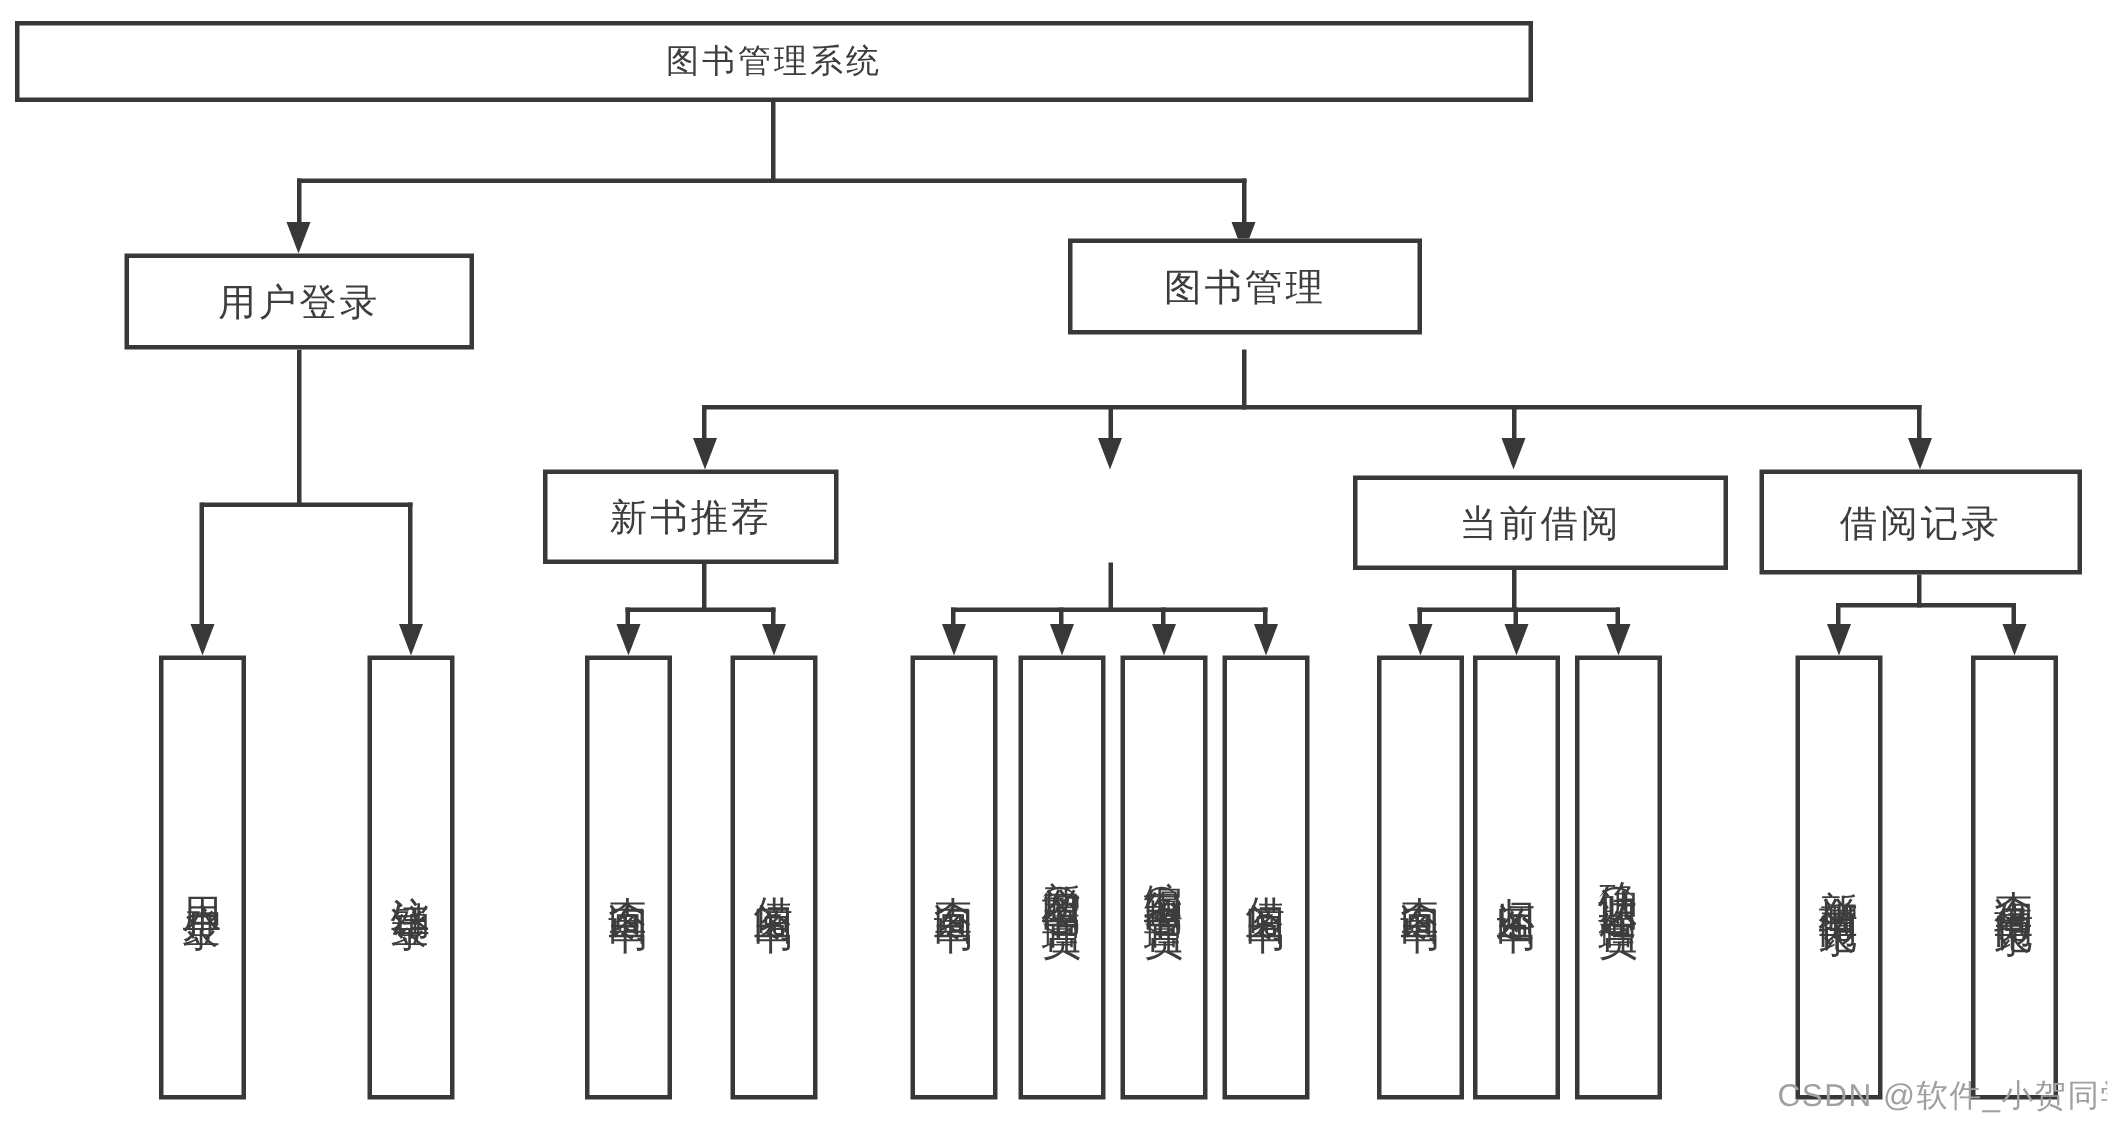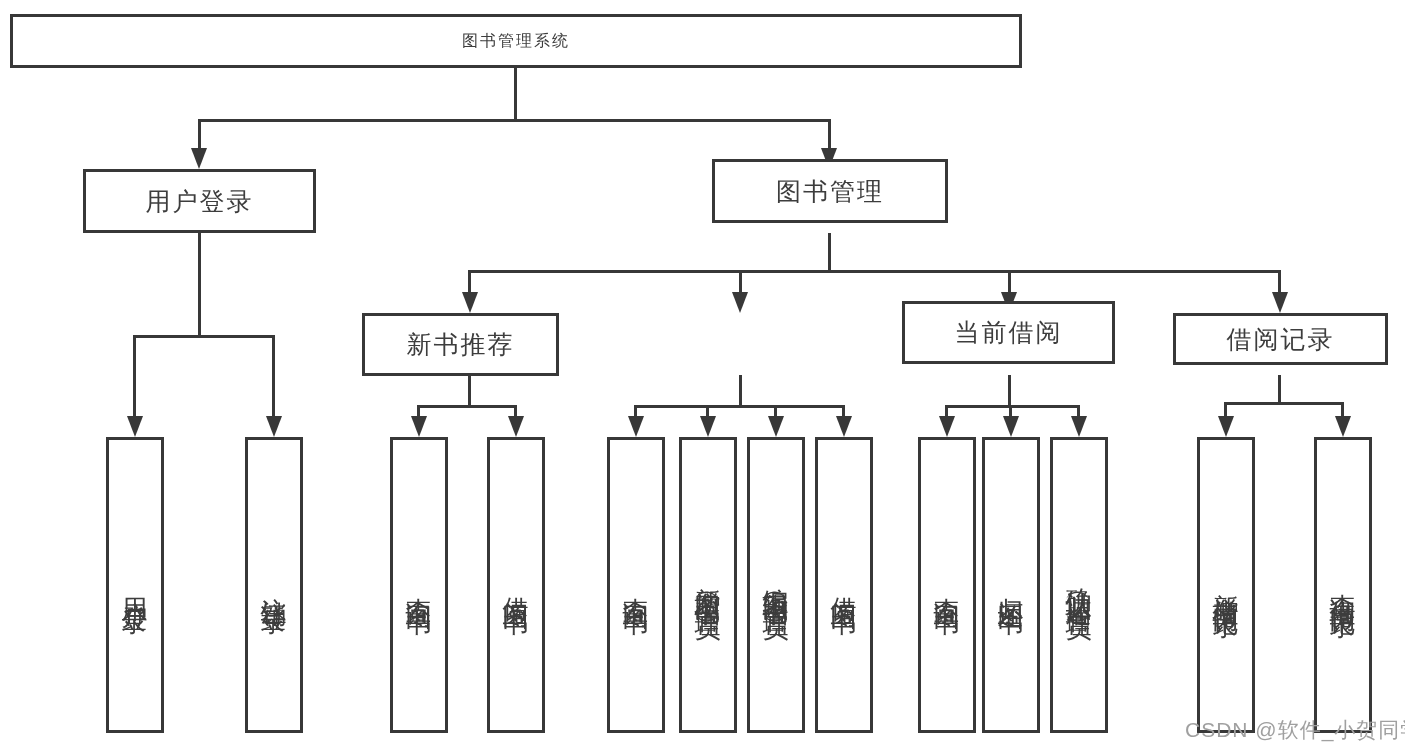--- a/index.html
+++ b/index.html
@@ -19,21 +19,21 @@
     display: flex;
     align-items: center;
     justify-content: center;
     color: #3d3d3d;
   }
   .node.hlabel span {
     font-size: 25px;
     letter-spacing: 2px;
     white-space: nowrap;
   }
-  .node.root span { font-size: 16px; letter-spacing: 2px; }
+  .node.root span { font-size: 22px; letter-spacing: 2px; }
   .node.vlabel span {
     writing-mode: vertical-rl;
     text-orientation: mixed;
     font-size: 26px;
     letter-spacing: 4px;
     line-height: 1;
   }
   .vl { position: absolute; width: 3px; background: #383838; }
   .hl { position: absolute; height: 3px; background: #383838; }
   .ah {
@@ -129,25 +129,25 @@
 
   <div class="node hlabel" style="left:712px; top:159px; width:236px; height:64px;">
     <span>图书管理</span>
   </div>
 
   <div class="node hlabel" style="left:362px; top:313px; width:197px; height:63px;">
     <span>新书推荐</span>
   </div>
 
 
-  <div class="node hlabel" style="left:902px; top:301px; width:213px; height:63px;">
+  <div class="node hlabel" style="left:902px; top:317px; width:250px; height:63px;">
     <span>当前借阅</span>
   </div>
 
-  <div class="node hlabel" style="left:1173px; top:313px; width:215px; height:52px;">
+  <div class="node hlabel" style="left:1173px; top:313px; width:215px; height:70px;">
     <span>借阅记录</span>
   </div>
 
   <div class="node vlabel" style="left:106px; top:437px; width:58px; height:296px;">
     <span>用户登录</span>
   </div>
   <div class="node vlabel" style="left:245px; top:437px; width:58px; height:296px;">
     <span>注销登录</span>
   </div>
 

